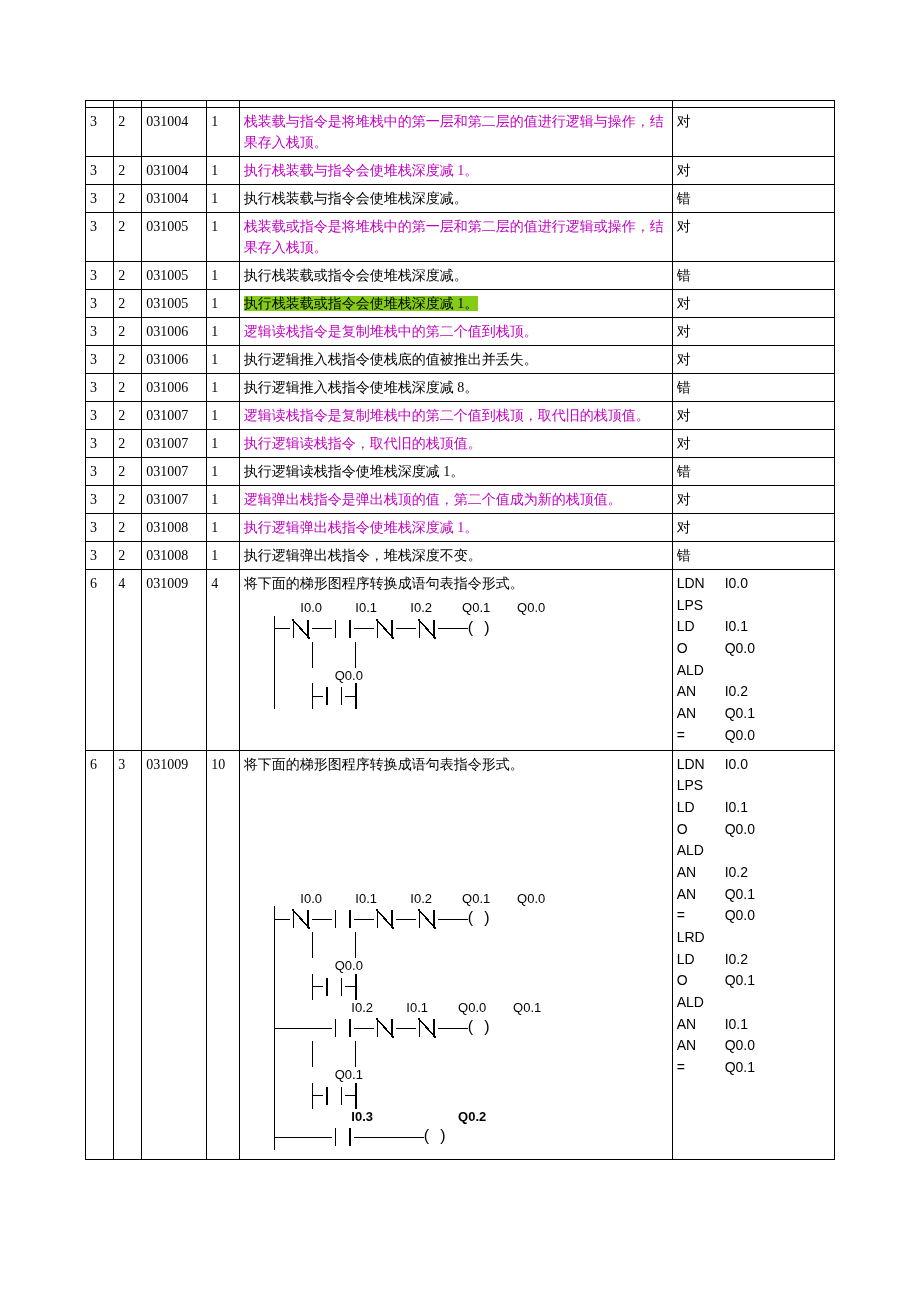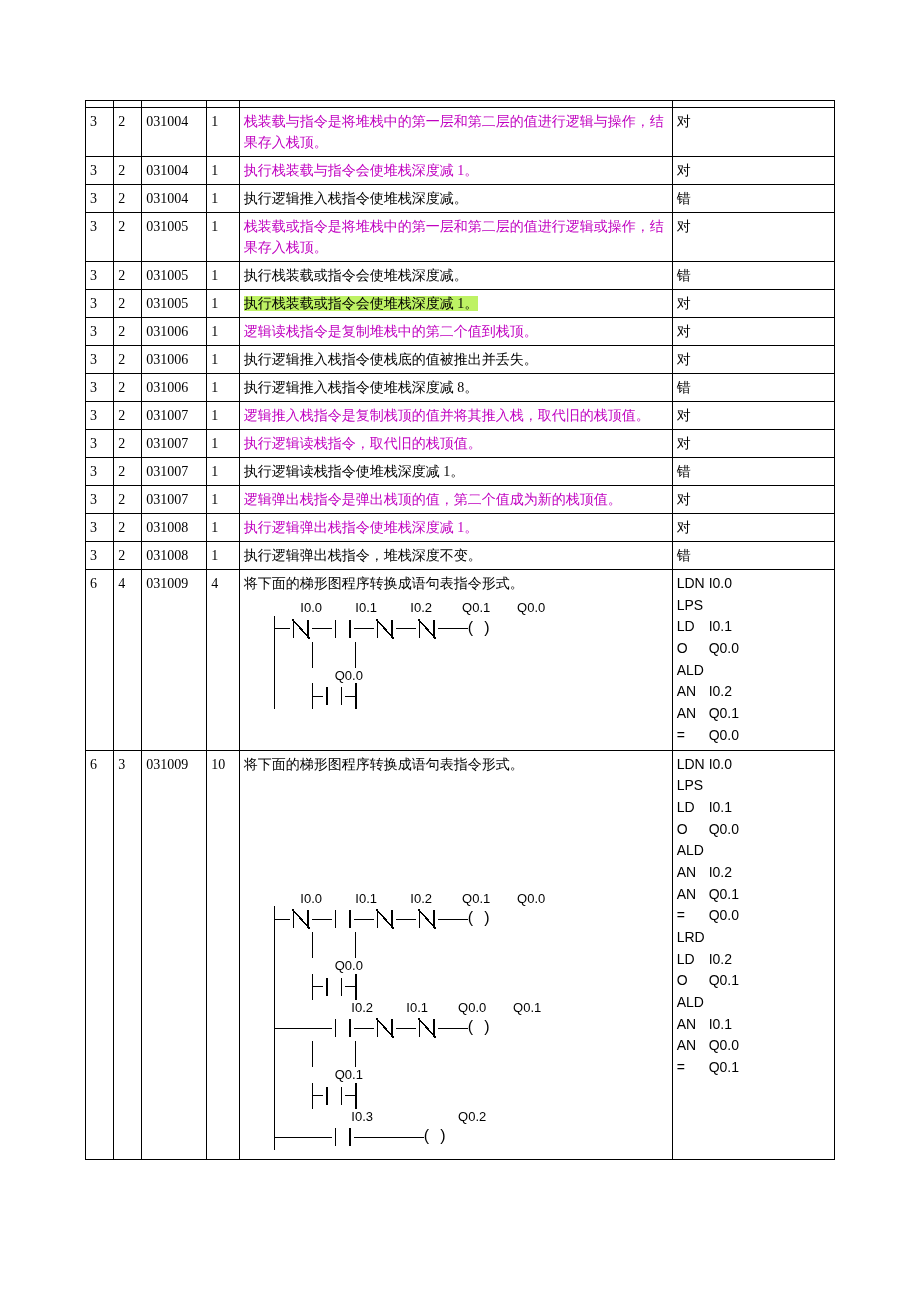--- a/index.html
+++ b/index.html
@@ -28,21 +28,21 @@
     line-height: 1.5;
   }
   col.c1 { width: 26px; }
   col.c2 { width: 26px; }
   col.c3 { width: 60px; }
   col.c4 { width: 30px; }
   col.c5 { width: 400px; }
   col.c6 { width: 150px; }
 
   .pink { color: #c000c0; }
-  .hl { background: #bef264; }
+  .hl { background: #84cc16; }
 
   .ladder {
     font-family: "Arial", sans-serif;
     font-size: 13px;
     padding: 6px 0 6px 10px;
     line-height: 1.2;
   }
   .sig-row {
     display: flex;
     margin-left: 30px;
@@ -71,21 +71,21 @@
     position: absolute; left: 2px; top: -1px; width: 18px; height: 20px;
     background: linear-gradient(to top right, transparent 47%, #000 47%, #000 53%, transparent 53%);
   }
   .coil::before { content: "("; position: absolute; left: 0; top: -2px; font-size: 16px; }
   .coil::after  { content: ")"; position: absolute; right: 0; top: -2px; font-size: 16px; }
 
   .vline { width: 1.5px; background: #000; align-self: stretch; height: 26px; }
   .vconn { border-left: 1.5px solid #000; height: 26px; }
 
   .stl { font-family: "Arial", sans-serif; white-space: pre; line-height: 1.55; }
-  .stl .op { display: inline-block; width: 32px; }
+  .stl .op { display: inline-block; width: 48px; }
 
   .branch-label { margin-left: 60px; }
 </style>
 </head>
 <body>
 
 <div class="page">
 <table>
   <colgroup>
     <col class="c1">
@@ -118,21 +118,21 @@
           <td>031004</td>
           <td>1</td>
           <td><span class="pink">执行栈装载与指令会使堆栈深度减 1。</span></td>
           <td>对</td>
         </tr>
         <tr>
           <td>3</td>
           <td>2</td>
           <td>031004</td>
           <td>1</td>
-          <td><span class="">执行逻辑推入栈指令使堆栈深度减。</span></td>
+          <td><span class="">执行栈装载与指令会使堆栈深度减。</span></td>
           <td>错</td>
         </tr>
         <tr>
           <td>3</td>
           <td>2</td>
           <td>031005</td>
           <td>1</td>
           <td><span class="pink">栈装载或指令是将堆栈中的第一层和第二层的值进行逻辑或操作，结果存入栈顶。</span></td>
           <td>对</td>
         </tr>
@@ -174,21 +174,21 @@
           <td>031006</td>
           <td>1</td>
           <td><span class="">执行逻辑推入栈指令使堆栈深度减 8。</span></td>
           <td>错</td>
         </tr>
         <tr>
           <td>3</td>
           <td>2</td>
           <td>031007</td>
           <td>1</td>
-          <td><span class="pink">逻辑推入栈指令是复制栈顶的值并将其推入栈，取代旧的栈顶值。</span></td>
+          <td><span class="pink">逻辑读栈指令是复制堆栈中的第二个值到栈顶，取代旧的栈顶值。</span></td>
           <td>对</td>
         </tr>
         <tr>
           <td>3</td>
           <td>2</td>
           <td>031007</td>
           <td>1</td>
           <td><span class="pink">执行逻辑读栈指令，取代旧的栈顶值。</span></td>
           <td>对</td>
         </tr>
@@ -362,21 +362,21 @@
                 </div>
       <div class="branch-label">Q0.1</div>
       <div class="rung" style="margin-left:37px;">
                   <span class="vline"></span>
                   <span class="seg w10"></span>
                   <span class="no"></span>
                   <span class="seg w10"></span>
                   <span class="vline"></span>
                 </div>
 
-      <div class="sig-row" style="margin-left:60px;">
+      <div class="sig-row" style="margin-left:60px;font-weight:bold;">
                   <span>I0.3</span>
                   <span></span>
                   <span>Q0.2</span>
                 </div>
       <div class="rung">
         <span class="seg" style="width:57px"></span>
                   <span class="no"></span>
                   <span class="seg" style="width:70px"></span>
                   <span class="coil"></span>
       </div>

